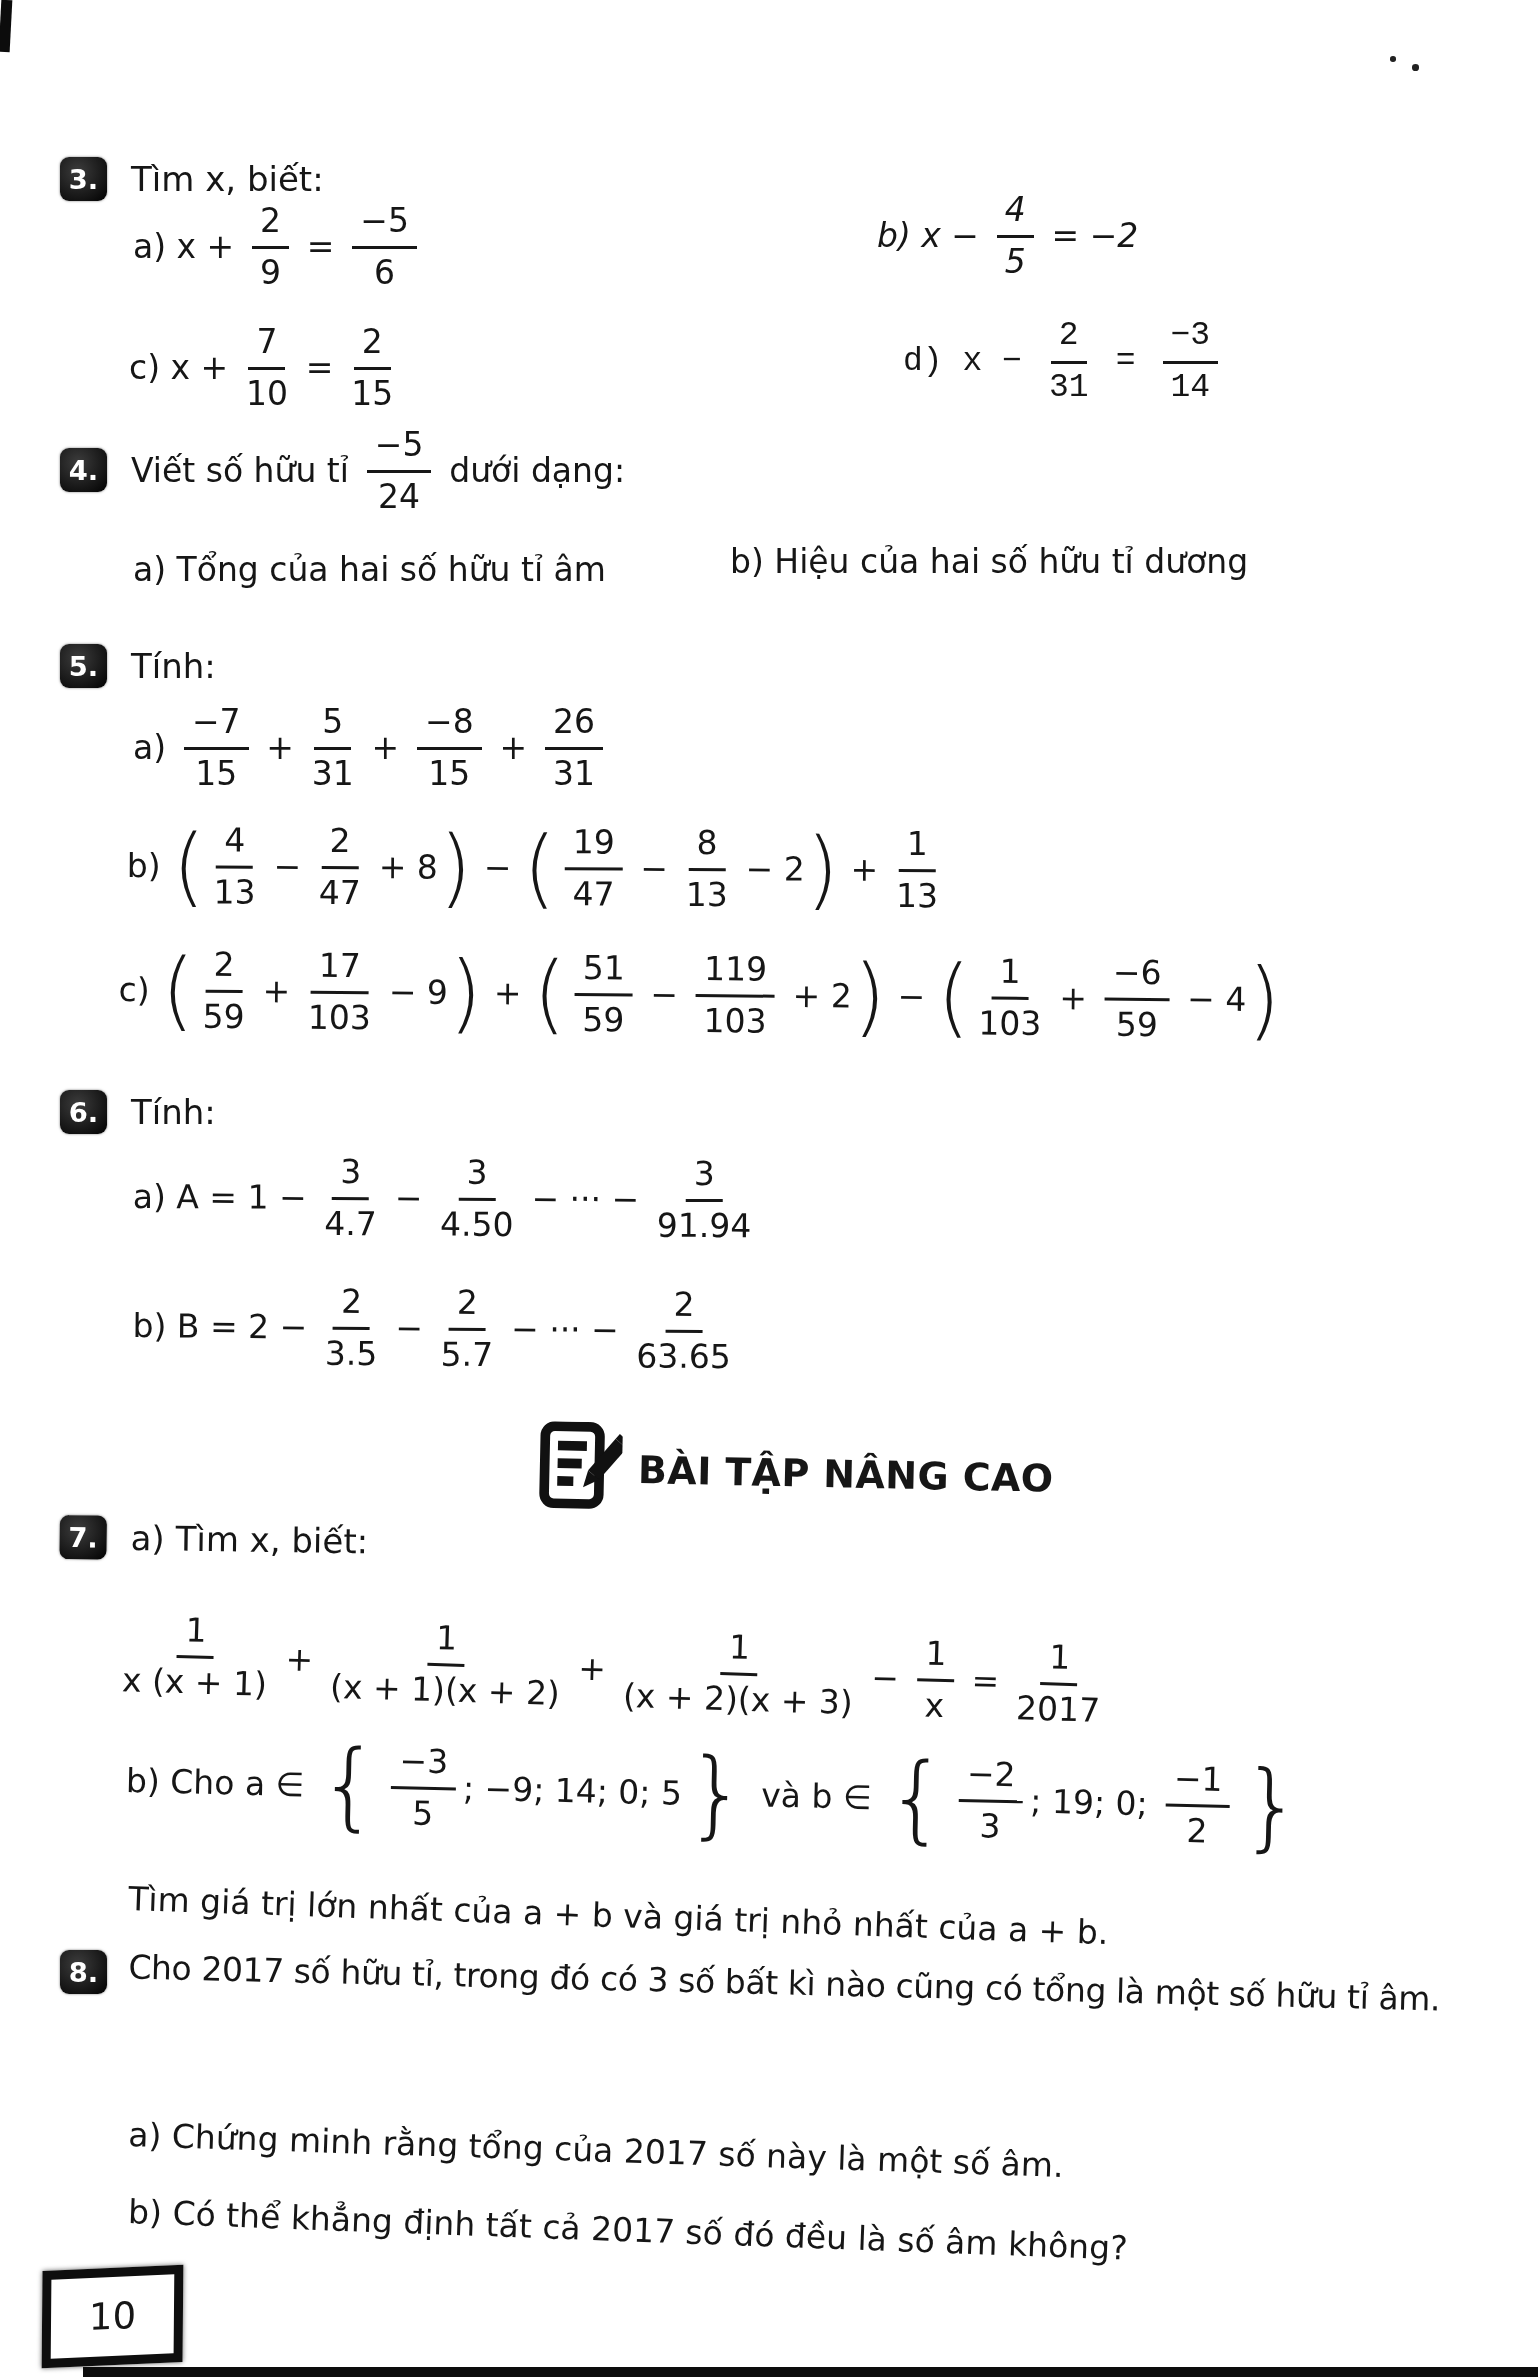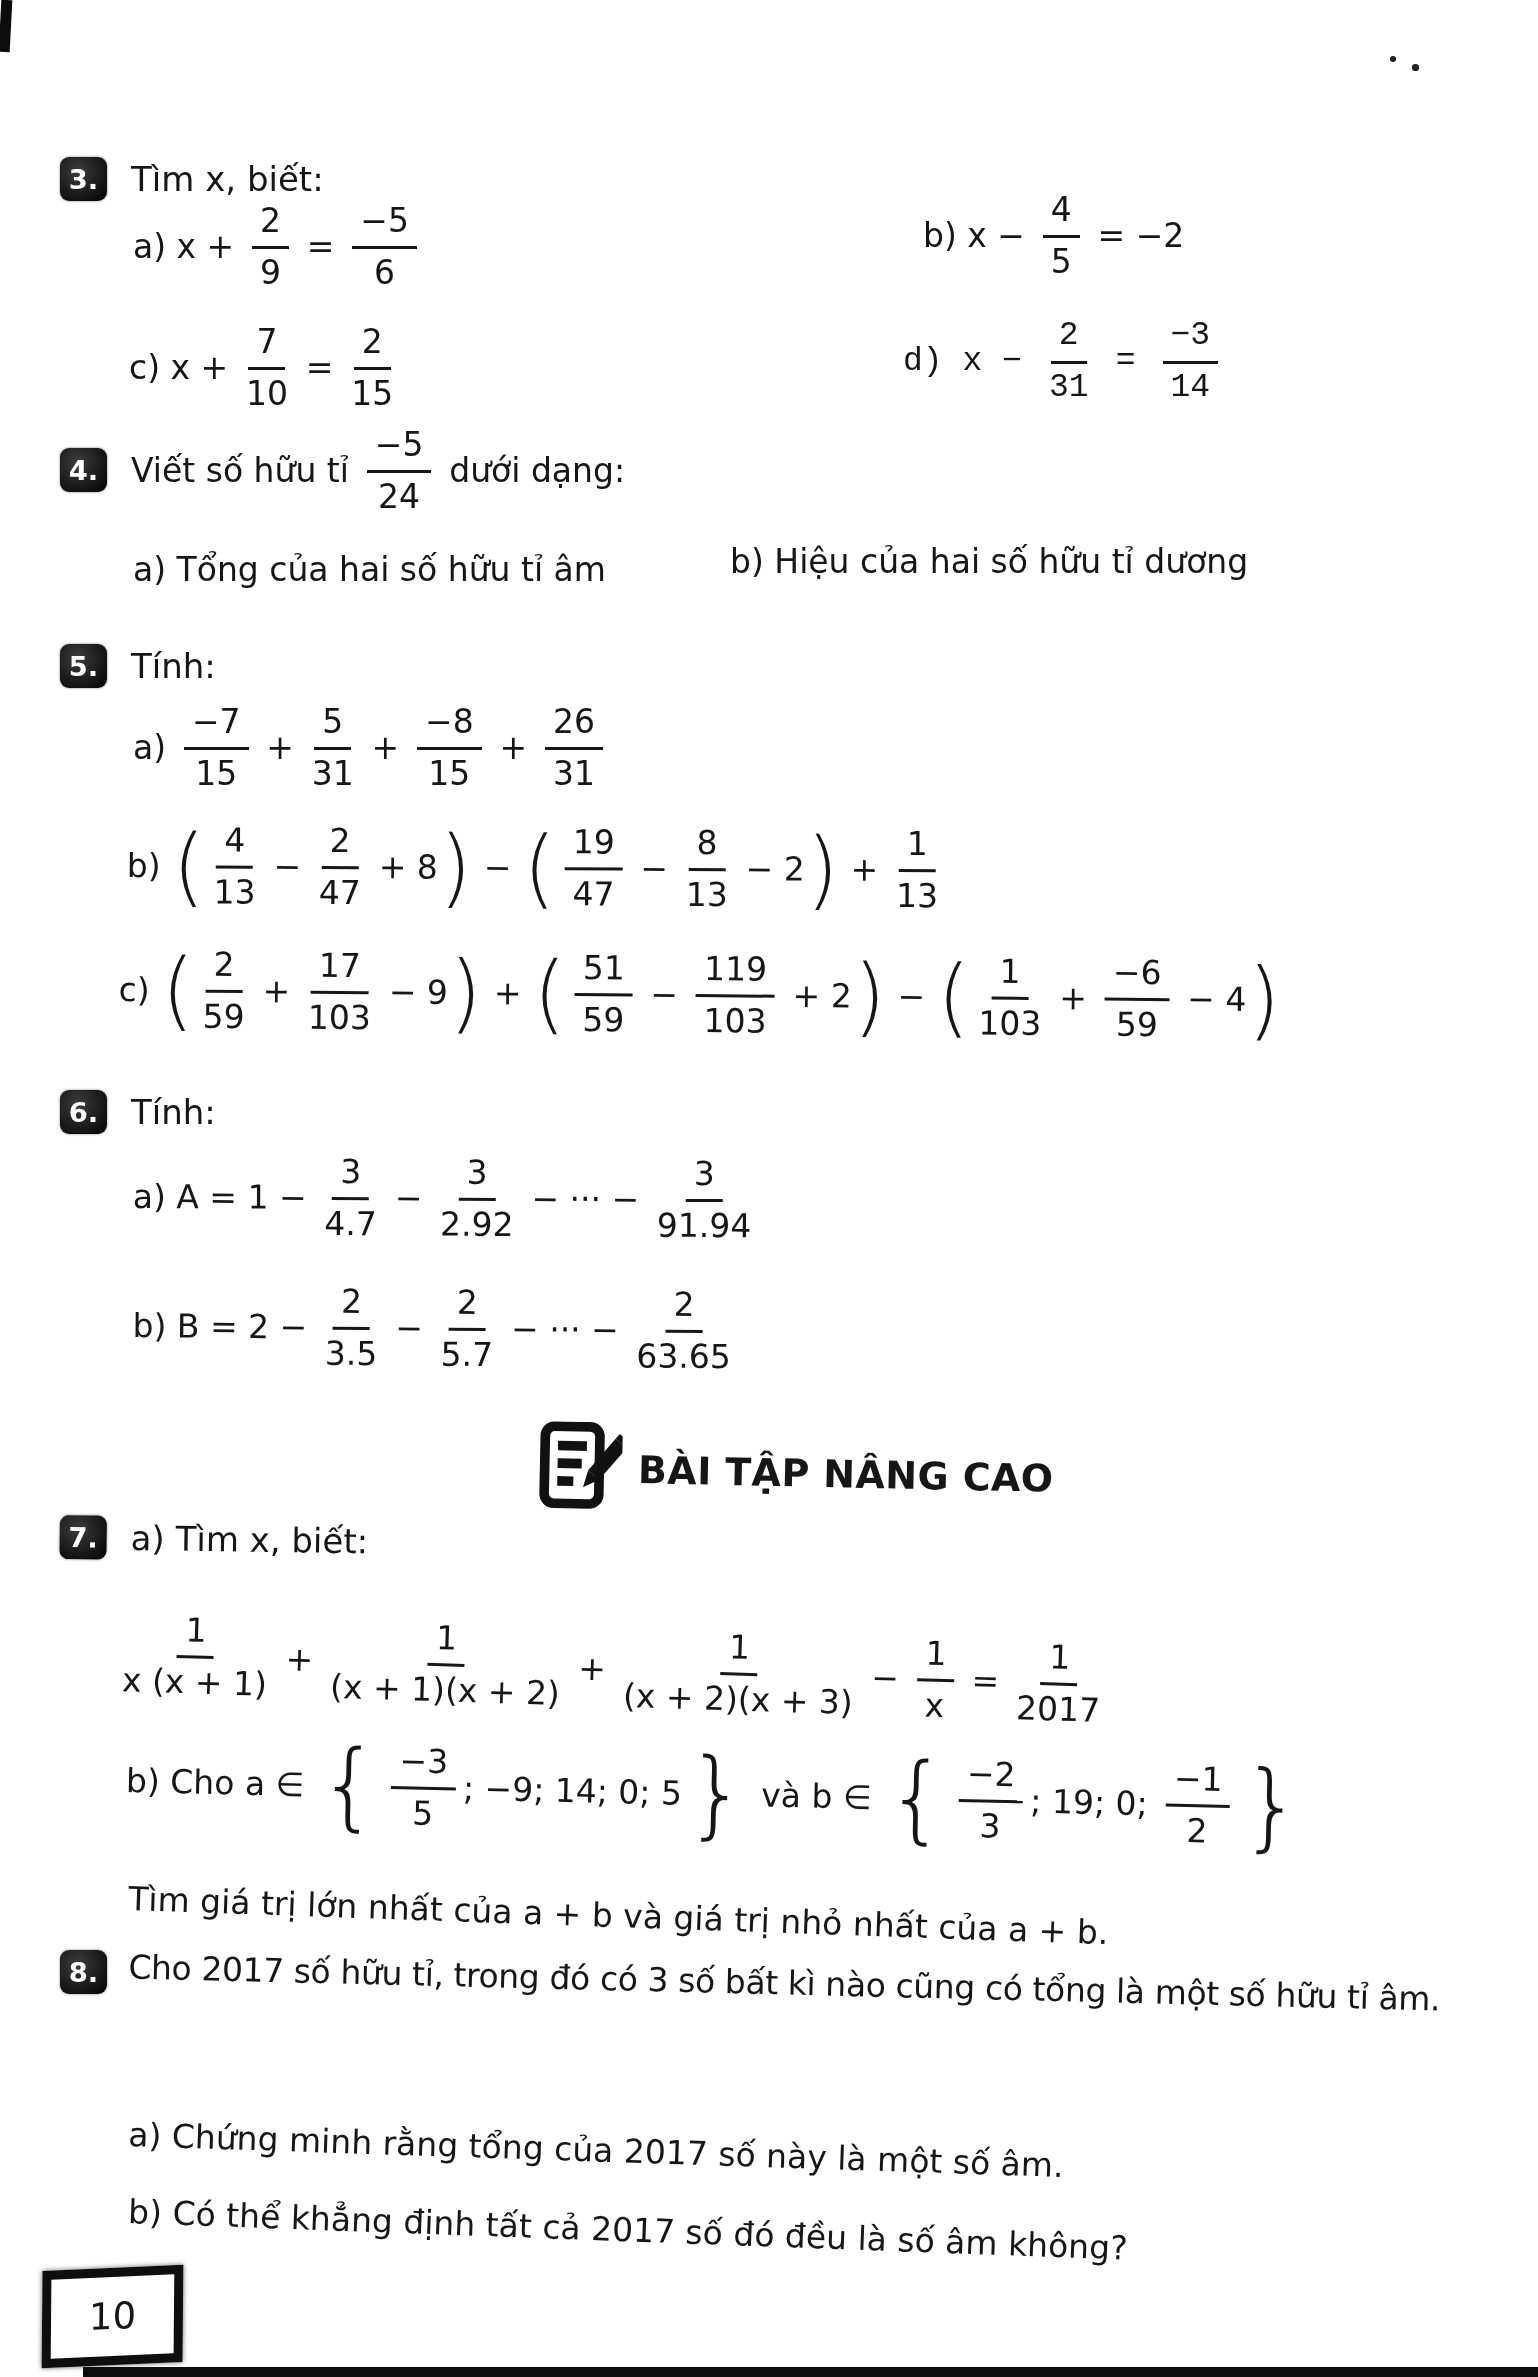--- a/index.html
+++ b/index.html
@@ -61,21 +61,21 @@
       <span class="frac">
         <span class="num">2</span>
         <span class="den">9</span>
       </span>
       <span class="mtxt"> = </span>
       <span class="frac">
         <span class="num">−5</span>
         <span class="den">6</span>
       </span>
     </div>
-  <div class="abs eq" style="left:923px;top:191px;">
+  <div class="abs eq" style="left:877px;top:191px;font-style:italic;">
       <span class="mtxt">b) x − </span>
       <span class="frac">
         <span class="num">4</span>
         <span class="den">5</span>
       </span>
       <span class="mtxt"> = −2</span>
     </div>
   <div class="abs eq" style="left:129px;top:323px;">
       <span class="mtxt">c) x + </span>
       <span class="frac">
@@ -222,21 +222,21 @@
   </div>
   <div class="abs eq" style="left:133px;top:1152px;transform:rotate(.3deg);transform-origin:left top;">
       <span class="mtxt">a) A = 1 − </span>
       <span class="frac">
         <span class="num">3</span>
         <span class="den">4.7</span>
       </span>
       <span class="mtxt"> − </span>
       <span class="frac">
         <span class="num">3</span>
-        <span class="den">2.92</span>
+        <span class="den">4.50</span>
       </span>
       <span class="mtxt"> − ··· − </span>
       <span class="frac">
         <span class="num">3</span>
         <span class="den">91.94</span>
       </span>
     </div>
   <div class="abs eq" style="left:133px;top:1281px;transform:rotate(.5deg);transform-origin:left top;">
       <span class="mtxt">b) B = 2 − </span>
       <span class="frac">

